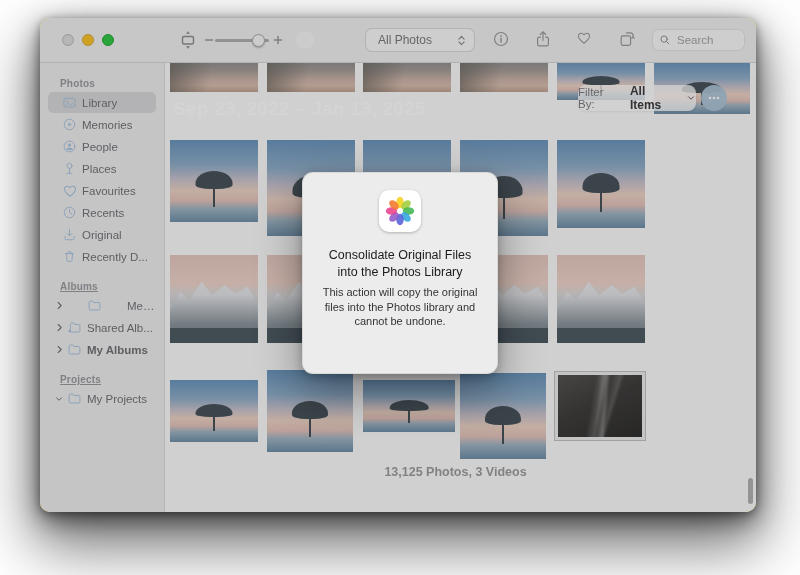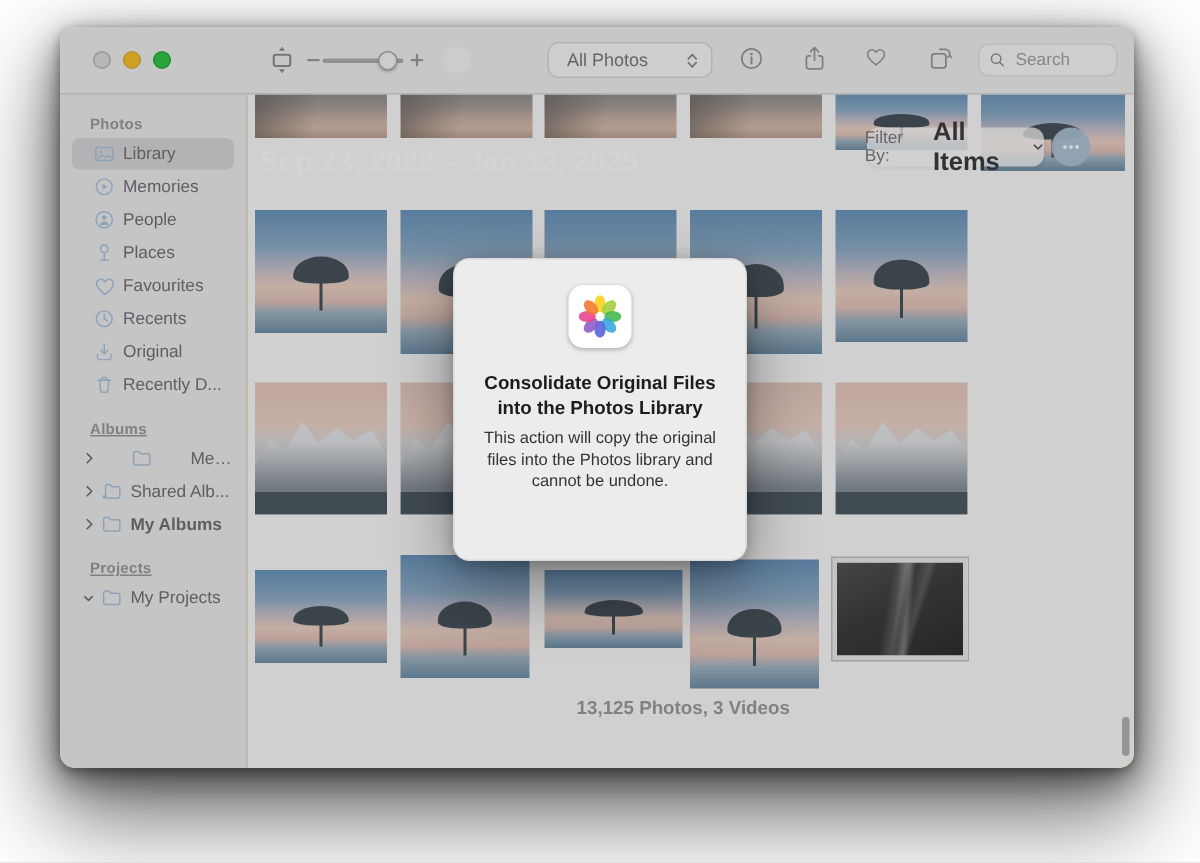--- a/index.html
+++ b/index.html
@@ -71,38 +71,38 @@
        linear-gradient(95deg,transparent 46%,rgba(255,255,255,.25) 55%,transparent 59%),
        linear-gradient(107deg,transparent 53%,rgba(255,255,255,.16) 61%,transparent 65%),
        linear-gradient(155deg,#565452 0%,#403e3d 45%,#302f2e 100%);}
   .thumb.framed{border:3px solid #ececec;box-shadow:0 0 0 1px #c2c2c2;}
   .date-header{position:absolute;left:8px;top:36px;font-size:19px;font-weight:bold;
        color:rgba(255,255,255,.95);letter-spacing:.2px;z-index:3;}
   .filter-pill{position:absolute;left:413px;top:23px;width:118px;height:26px;border-radius:8px;
        background:rgba(253,253,253,.78);box-shadow:0 1px 3px rgba(0,0,0,.08);z-index:3;
        display:flex;align-items:center;justify-content:center;gap:20px;}
   .filter-pill .fprefix{font-size:11.5px;color:#7c7c80;}
-  .filter-pill .fvalue{font-size:17px;font-weight:bold;color:#3d3d41;}
+  .filter-pill .fvalue{font-size:12px;font-weight:bold;color:#3d3d41;}
   .filter-pill .fchev{color:#5d5d61;margin-left:1px;display:flex;}
   .more-btn{position:absolute;left:536px;top:23px;width:26px;height:26px;border-radius:50%;
        background:rgba(173,196,216,.95);z-index:3;display:flex;align-items:center;justify-content:center;color:#ffffff;}
   .status{position:absolute;left:0;right:10px;top:403px;text-align:center;font-size:12.5px;
        font-weight:bold;color:#9c9c9e;z-index:3;}
   .scroll-thumb{position:absolute;right:3px;top:460px;width:5px;height:26px;border-radius:3px;
        background:rgba(120,120,120,.55);z-index:6;}
   
   .dim{position:absolute;inset:0;background:rgba(0,0,0,.17);z-index:40;}
   .dialog{position:absolute;left:262px;top:154px;width:196px;height:202px;border-radius:11px;
        background:#ececec;z-index:50;box-shadow:0 18px 45px rgba(0,0,0,.38),0 2px 10px rgba(0,0,0,.22);
        border:1px solid rgba(0,0,0,.08);box-sizing:border-box;}
   .app-icon{position:absolute;left:50%;top:17px;transform:translateX(-50%);width:42px;height:42px;
        border-radius:10px;background:#ffffff;box-shadow:0 1px 3px rgba(0,0,0,.25);
        display:flex;align-items:center;justify-content:center;}
   .dlg-title{position:absolute;left:0;right:0;top:74px;padding:0 14px;text-align:center;
-       font-size:12.5px;font-weight:bold;color:#1c1c1e;line-height:1.35;}
+       font-size:12.5px;font-weight:normal;color:#1c1c1e;line-height:1.35;}
   .dlg-body{position:absolute;left:0;right:0;top:112px;padding:0 12px;text-align:center;
        font-size:11px;color:#343436;line-height:1.32;}
   .dlg-buttons{position:absolute;left:9px;right:9px;bottom:9px;display:flex;gap:7px;}
   .btn{flex:1;height:24px;border-radius:6.5px;border:none;font-size:12px;cursor:pointer;
        font-family:"Liberation Sans","DejaVu Sans",sans-serif;}
   .btn-cancel{background:linear-gradient(#cfcfd1,#c5c5c7);color:#2a2a2c;box-shadow:0 0.5px 1px rgba(0,0,0,.2);}
   .btn-copy{background:linear-gradient(#4a90fa,#2e72f2);color:#ffffff;font-weight:bold;
        box-shadow:0 1px 2px rgba(0,0,0,.25);}
 </style>
 </head>

